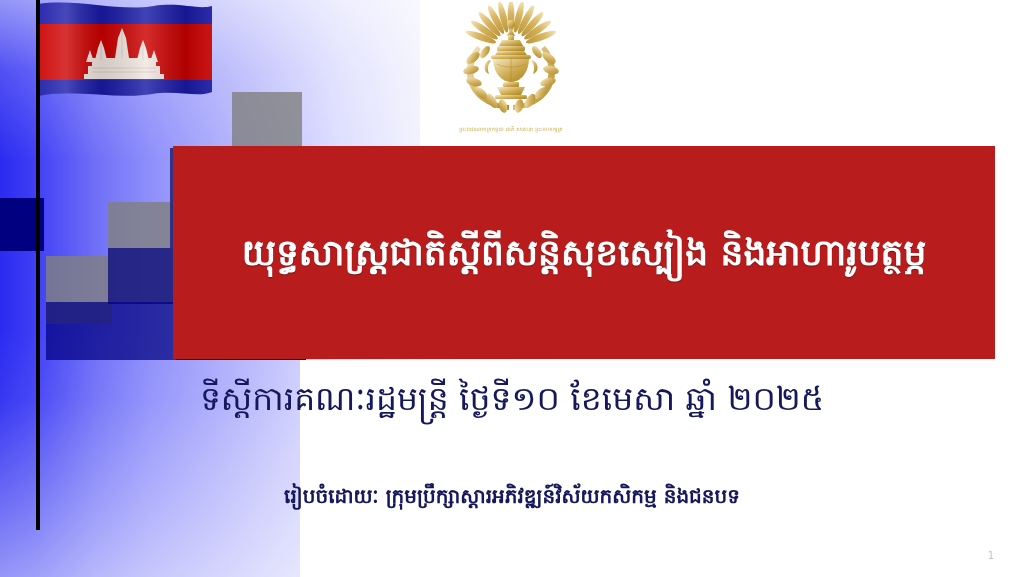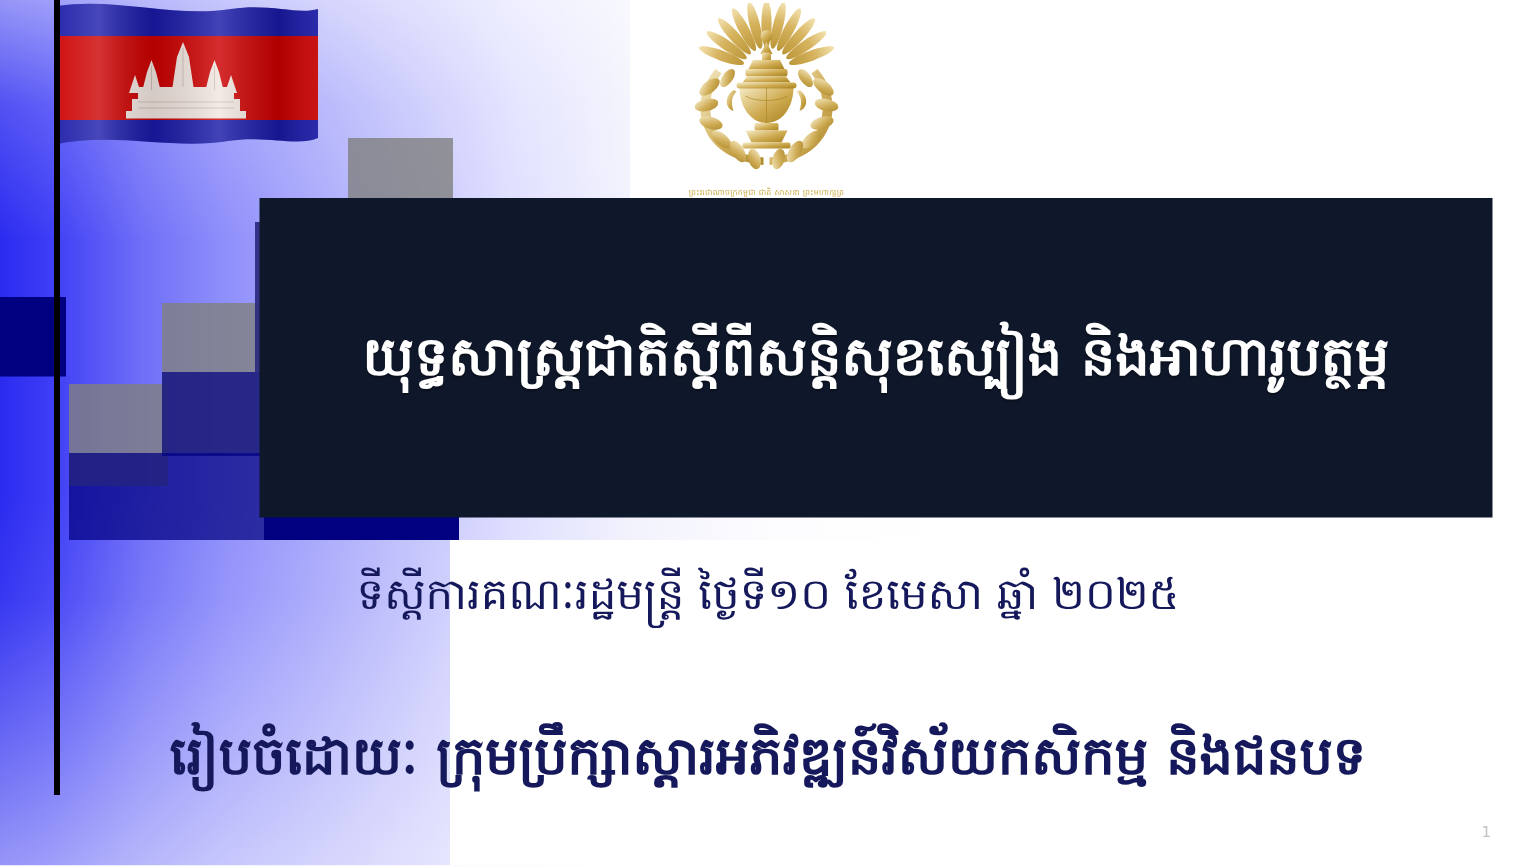--- a/index.html
+++ b/index.html
@@ -112,23 +112,23 @@
     line-height: 6px;
     color: #c8a438;
     letter-spacing: 0.2px;
     white-space: nowrap;
     opacity: 0.92;
   }
 
   
   .title-banner {
     position: absolute;
-    left: 173px; top: 132px;
+    left: 173px; top: 146px;
     width: 822px; height: 213px;
-    background: #0f172a;
+    background: #b91c1c;
     z-index: 5;
     display: flex;
     flex-direction: column;
     align-items: center;
     justify-content: center;
   }
   .title-line {
     color: #ffffff;
     font-size: 36px;
     font-weight: bold;
@@ -141,32 +141,32 @@
     font-size: 36px;
   }
 
   
   .subtitle-venue {
     position: absolute;
     left: 0; right: 0;
     top: 378px;
     text-align: center;
     color: #15195c;
-    font-size: 29px;
+    font-size: 33px;
     line-height: 1.3;
     z-index: 6;
     white-space: nowrap;
   }
   .subtitle-prepared {
     position: absolute;
     left: 0; right: 0;
     top: 483px;
     text-align: center;
     color: #15195c;
-    font-size: 35px;
+    font-size: 20px;
     font-weight: bold;
     line-height: 1.3;
     z-index: 6;
     white-space: nowrap;
   }
 
   
   .page-number {
     position: absolute;
     right: 30px;

